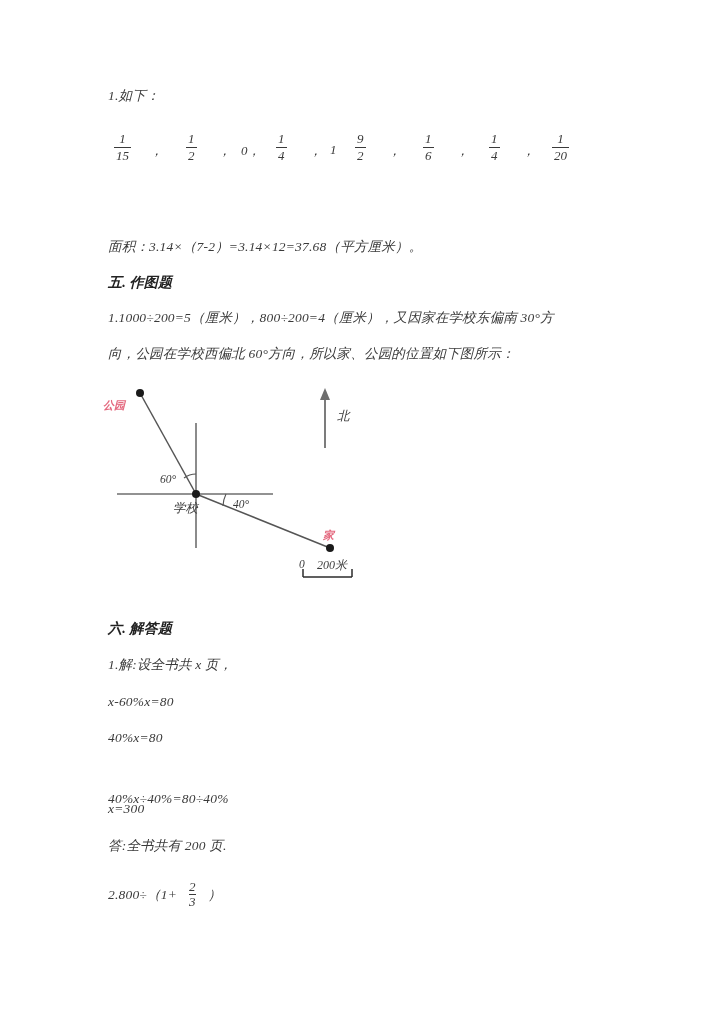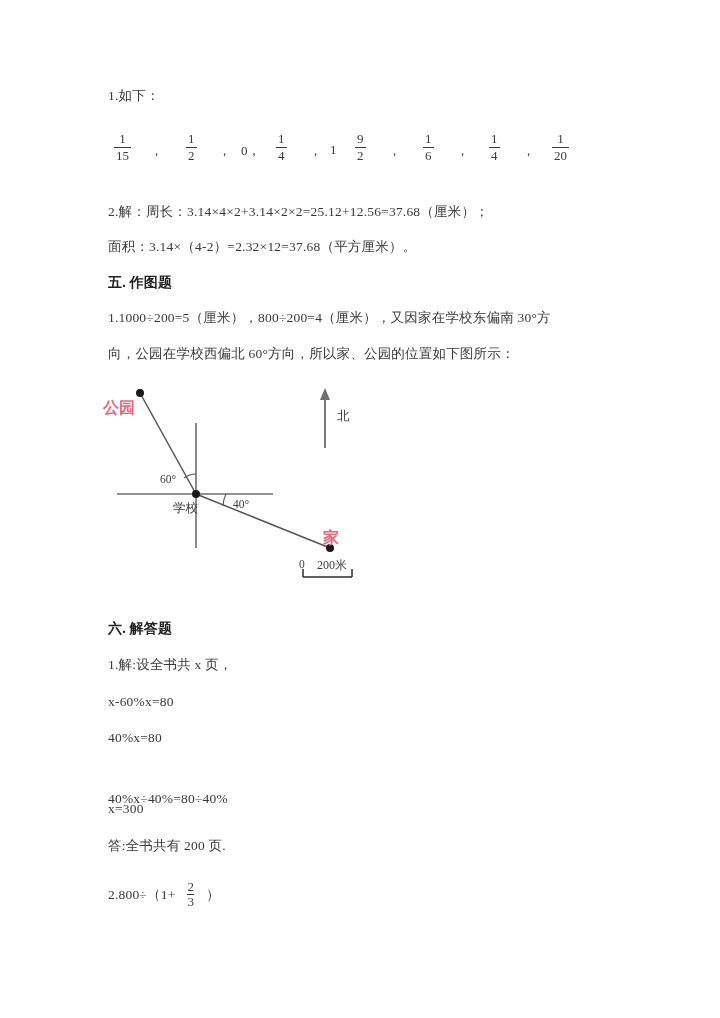--- a/index.html
+++ b/index.html
@@ -14,20 +14,21 @@
     font-family: "Liberation Serif", "DejaVu Serif", serif;
     color: #2b2b2b;
     overflow: hidden;
   }
   .page {
     position: absolute;
     left: 0; top: 0;
     width: 720px;
     height: 1018px;
     background: #fff;
+    font-style: italic;
   }
   .line {
     position: absolute;
     left: 108px;
     font-size: 13.5px;
     line-height: 1.2;
     white-space: nowrap;
     color: #3a3a3a;
     letter-spacing: 0.2px;
   }
@@ -97,21 +98,21 @@
     width: 300px;
     height: 215px;
   }
   .diagram svg { display: block; }
   .dlabel {
     position: absolute;
     font-size: 12.5px;
     white-space: nowrap;
     font-family: "Liberation Serif", "DejaVu Serif", serif;
   }
-  .pink { color: #e4697f; font-weight: bold; font-size: 16px; }
+  .pink { color: #e4697f; font-weight: bold; font-size: 11px; }
   .dark { color: #3a3a3a; }
   .ang  { color: #3a3a3a; font-size: 11.5px; }
 </style>
 </head>
 <body>
 
 <div class="page">
 
   <div class="line" style="top:88px;">1.如下：</div>
 
@@ -163,22 +164,21 @@
     </span>
     <span class="sep" style="left:414px;">，</span>
 
     <span class="frac" style="left:444px; top:4px;">
       <span class="num">1</span>
       <span class="bar"></span>
       <span class="den">20</span>
     </span>
   </div>
 
-  <div class="line" style="top:204px;">2.解：周长：3.14×4×2+3.14×2×2=25.12+12.56=37.68（厘米）；</div>
-  <div class="line" style="top:239px;">面积：3.14×（4-2）=2.32×12=37.68（平方厘米）。</div>
+  <div class="line" style="top:239px;">面积：3.14×（7-2）=3.14×12=37.68（平方厘米）。</div>
 
   <div class="line sec-head" style="top:275px;">五. 作图题</div>
   <div class="line" style="top:310px;text-align:center;">1.1000÷200=5（厘米），800÷200=4（厘米），又因家在学校东偏南 30°方</div>
   <div class="line" style="top:346px;">向，公园在学校西偏北 60°方向，所以家、公园的位置如下图所示：</div>
 
   <div class="diagram">
     <svg width="300" height="215" viewBox="0 0 300 215">
 
       <line x1="22" y1="116" x2="178" y2="116" stroke="#6e6e6e" stroke-width="1.6"></line>
 

